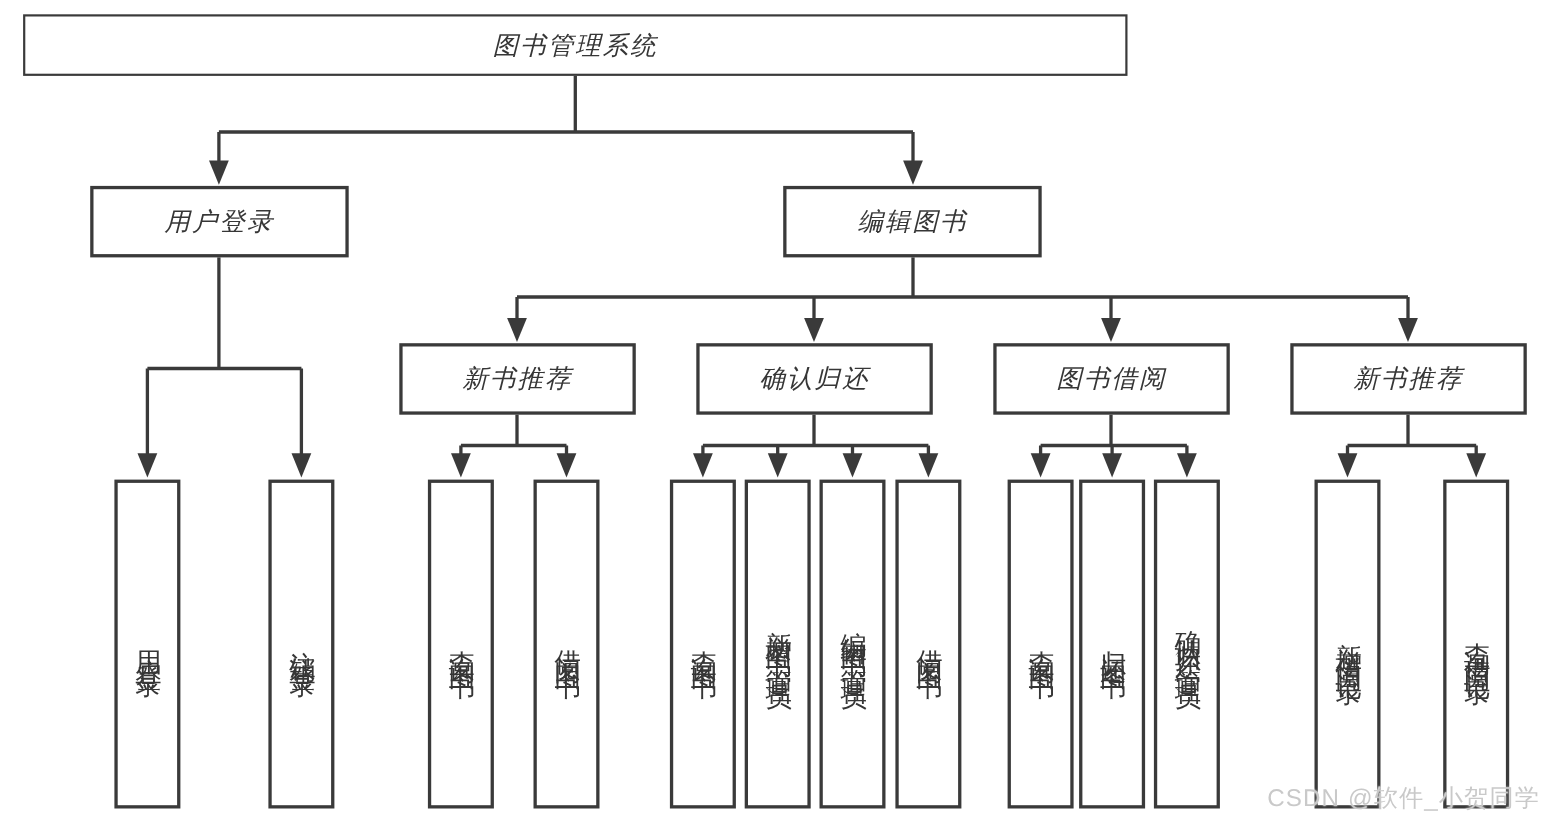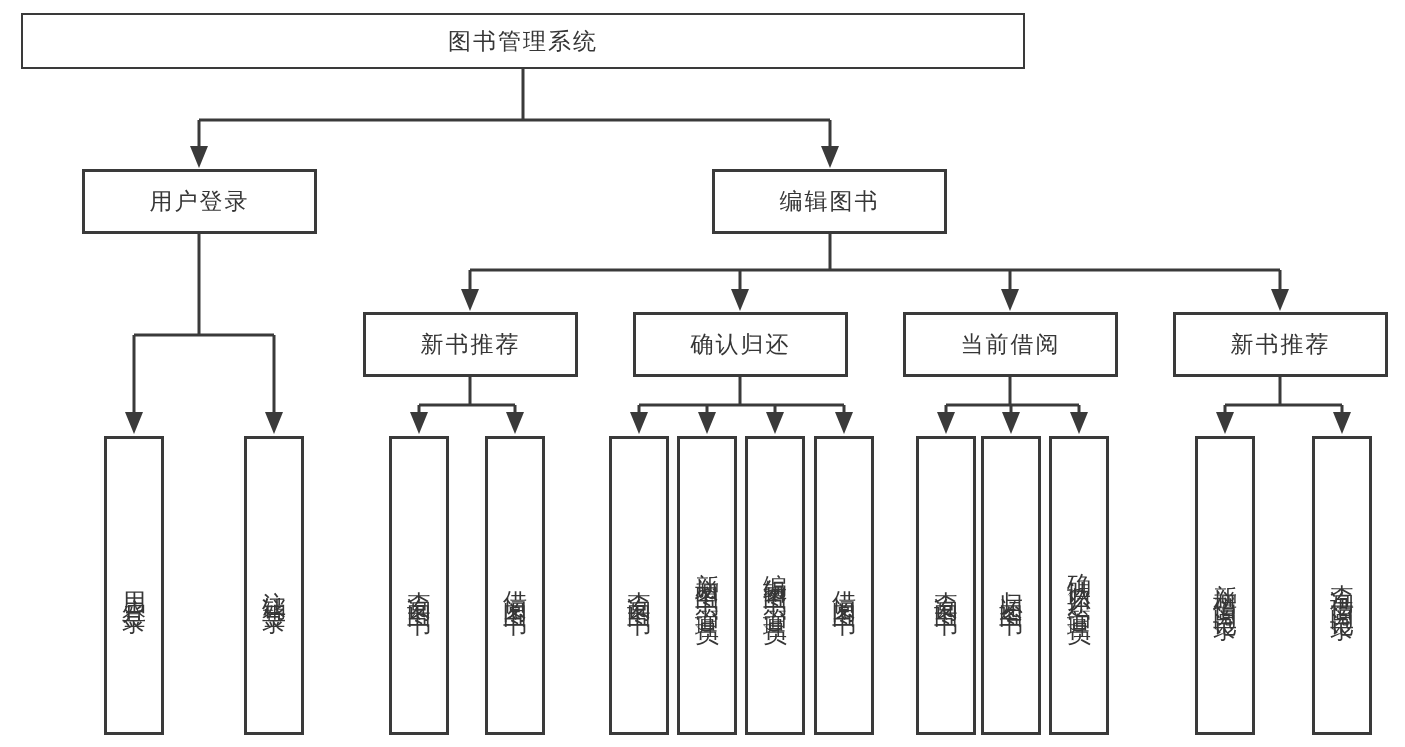--- a/index.html
+++ b/index.html
@@ -42,20 +42,21 @@
     color: var(--text);
     display: flex;
     align-items: center;
     justify-content: center;
     text-align: center;
   }
   .hbox {
     font-size: 23px;
     letter-spacing: 2px;
     line-height: 1;
+    font-style: italic;
   }
   .root-box {
     left: 21px; top: 13px; width: 1004px; height: 56px;
     border-width: 2.5px;
   }
   .leaf {
     top: 436px;
     width: 60px; height: 299px;
     writing-mode: vertical-rl;
     font-size: 24px;
@@ -138,35 +139,36 @@
     <polygon class="ah" points="1333,412 1351,412 1342,434"></polygon>
   </svg>
 
   <div class="box hbox root-box">图书管理系统</div>
 
   <div class="box hbox" style="left:82px;top:169px;width:235px;height:65px;">用户登录</div>
   <div class="box hbox" style="left:712px;top:169px;width:235px;height:65px;">编辑图书</div>
 
   <div class="box hbox" style="left:363px;top:312px;width:215px;height:65px;">新书推荐</div>
   <div class="box hbox" style="left:633px;top:312px;width:215px;height:65px;">确认归还</div>
-  <div class="box hbox" style="left:903px;top:312px;width:215px;height:65px;">当前借阅</div>
+  <div class="box hbox" style="left:903px;top:312px;width:215px;height:65px;">图书借阅</div>
   <div class="box hbox" style="left:1173px;top:312px;width:215px;height:65px;">新书推荐</div>
 
   <div class="box leaf" style="left:104px;">用户登录</div>
   <div class="box leaf" style="left:244px;">注销登录</div>
 
   <div class="box leaf" style="left:389px;">查询图书</div>
   <div class="box leaf" style="left:485px;">借阅图书</div>
 
   <div class="box leaf" style="left:609px;">查询图书</div>
   <div class="box leaf" style="left:677px;">新增图书（管理员）</div>
   <div class="box leaf" style="left:745px;">编辑图书（管理员）</div>
   <div class="box leaf" style="left:814px;">借阅图书</div>
 
   <div class="box leaf" style="left:916px;">查询图书</div>
   <div class="box leaf" style="left:981px;">归还图书</div>
   <div class="box leaf" style="left:1049px;">确认归还（管理员）</div>
 
   <div class="box leaf" style="left:1195px;">新增借阅记录</div>
   <div class="box leaf" style="left:1312px;">查询借阅记录</div>
 
+  <div class="watermark">CSDN @软件_小贺同学</div>
 
 </div>
 
 </body></html>

